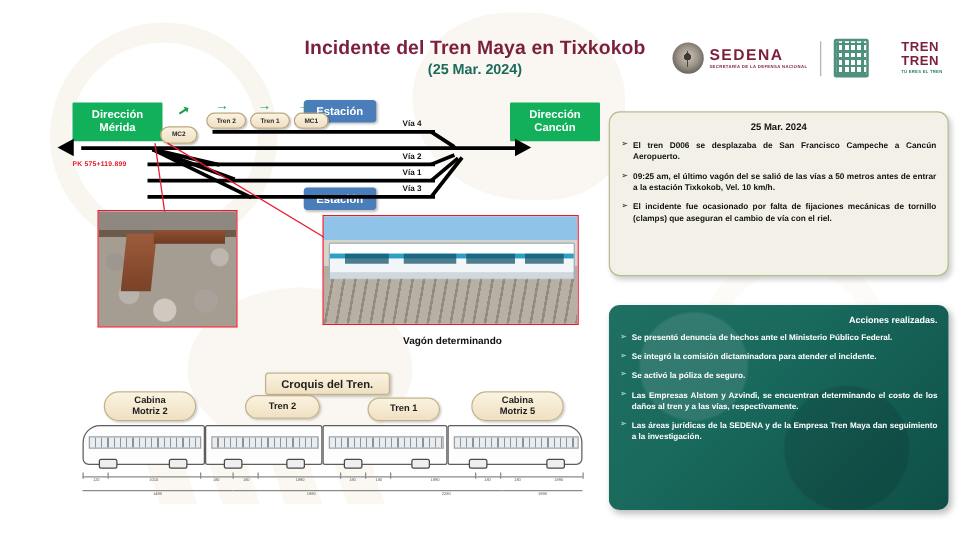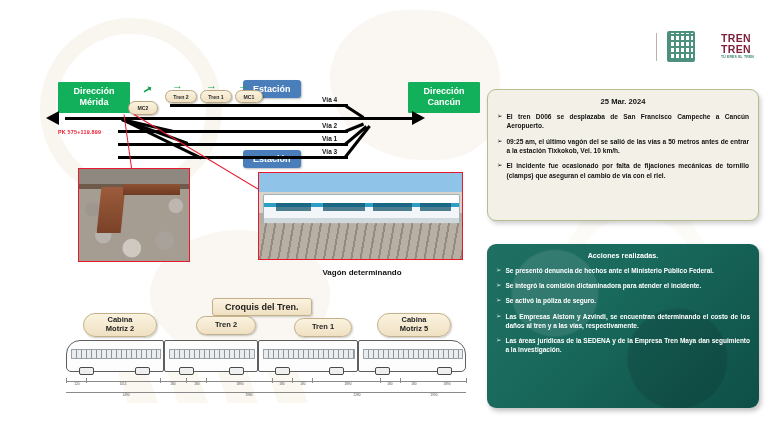--- a/index.html
+++ b/index.html
@@ -192,41 +192,52 @@
     position:absolute;left:487px;top:244px;width:272px;height:164px;
     border-radius:9px;
     background:
       radial-gradient(circle at 25% 30%, rgba(255,255,255,.10) 0 18%, transparent 19%),
       radial-gradient(circle at 70% 70%, rgba(0,0,0,.12) 0 22%, transparent 23%),
       linear-gradient(135deg,#1f6f63 0%, #19695d 40%, #0e4f47 100%);
     box-shadow:2px 3px 5px rgba(0,0,0,.25);
     padding:7px 9px 6px 9px;box-sizing:border-box;
   }
   .panel-green h4{
-    margin:0 0 6px 0;text-align:center;font-size:7.2px;font-weight:bold;color:#fff;
+    margin:0 0 6px 0;text-align:right;font-size:7.2px;font-weight:bold;color:#fff;
   }
   .panel-green .bt{color:#cfe6e0;}
   .panel-green .bx{color:#ffffff;font-size:6.5px;line-height:1.42;}
 </style>
 </head>
 <body>
 
 <div id="slide">
 
   <div class="wm wm-ring" style="left:40px;top:18px;width:150px;height:150px;"></div>
   <div class="wm wm-blob" style="left:150px;top:230px;width:180px;height:130px;"></div>
   <div class="wm wm-blob" style="left:330px;top:10px;width:170px;height:150px;border-radius:50% 50% 40% 60%;"></div>
   <div class="wm wm-band" style="left:120px;top:355px;width:30px;height:48px;transform:skewX(18deg);"></div>
   <div class="wm wm-band" style="left:170px;top:355px;width:30px;height:48px;transform:skewX(18deg);"></div>
   <div class="wm wm-band" style="left:220px;top:355px;width:30px;height:48px;transform:skewX(18deg);"></div>
   <div class="wm wm-band" style="left:270px;top:355px;width:30px;height:48px;transform:skewX(18deg);"></div>
   <div class="wm wm-ring" style="left:560px;top:200px;width:120px;height:120px;opacity:.25;"></div>
 
+  <div class="title-wrap">
+    <div class="title">Incidente del Tren Maya en Tixkokob</div>
+    <div class="subtitle">(25 Mar. 2024)</div>
+  </div>
 
   <div class="logos">
+    <div class="sedena">
+      <div class="eagle"></div>
+      <div class="sedena-txt">
+        <div class="sedena-name">SEDENA</div>
+        <div class="sedena-sub">SECRETARÍA DE LA DEFENSA NACIONAL</div>
+      </div>
+    </div>
     <div class="logo-div"></div>
     <div class="tm">
       <div class="tm-glyph"></div>
       <div class="tm-txt">
         <div class="tm-a">TREN</div>
         <div class="tm-a">TREN</div>
         <div class="tm-b">TÚ ERES EL TREN</div>
       </div>
     </div>
   </div>

